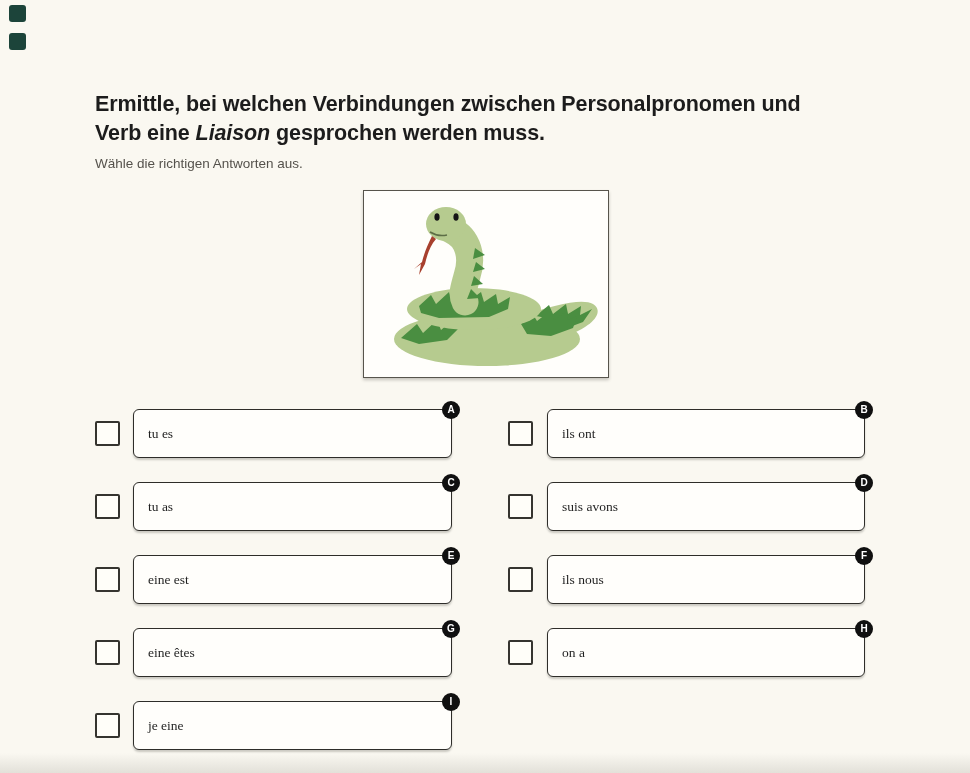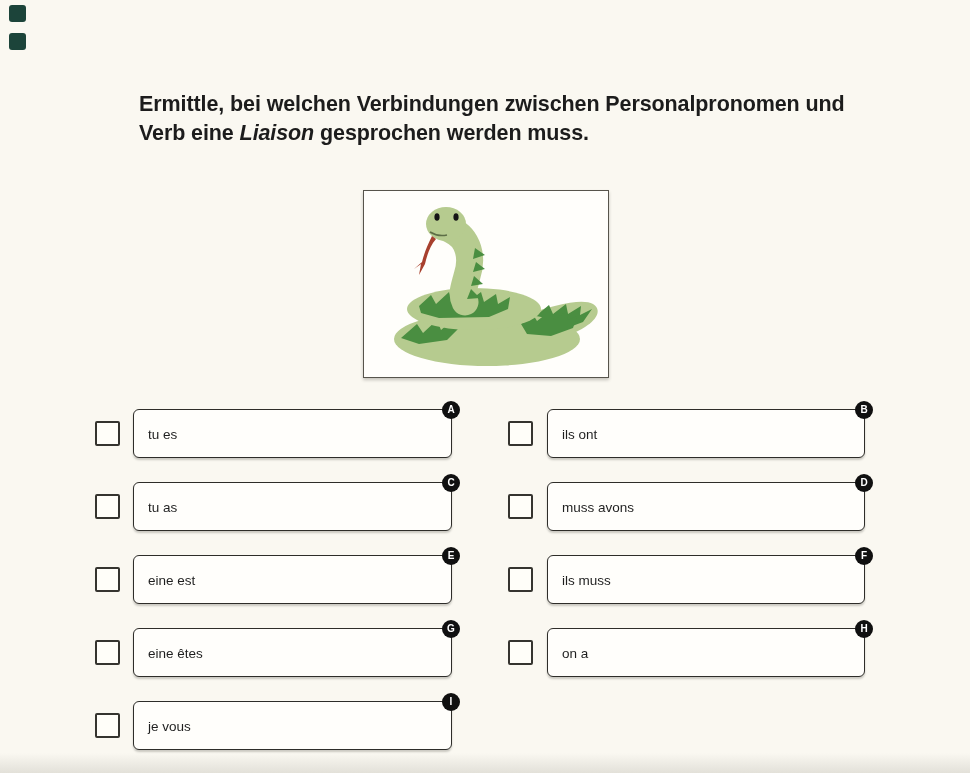--- a/index.html
+++ b/index.html
@@ -13,21 +13,21 @@
   body{
     position:relative; overflow:hidden;
     background:var(--background);
     font-family:"Liberation Sans","DejaVu Sans",sans-serif;
     color:var(--text-dark);
   }
   .corner-sq{
     position:absolute; left:9px; width:17px; height:17px;
     background:var(--marker); border-radius:3px;
   }
-  .header{position:absolute; left:95px; top:90px; width:750px;margin-left:44px;}
+  .header{position:absolute; left:95px; top:90px; width:750px;}
   .header h1{
     font-size:21.5px; line-height:29px; font-weight:700;
     color:var(--text-dark); letter-spacing:-0.1px;
   }
   .header h1 em{font-style:italic;}
   .header p{
     margin-top:8px; font-size:13.5px; color:var(--text-gray);
   }
   .image-card{
     position:absolute; left:363px; top:190px; width:246px; height:188px;
@@ -43,41 +43,42 @@
   }
   .opt-box{
     position:absolute; top:0; height:49px; background:#fffefb;
     border:1.5px solid var(--box-border); border-radius:6px;
     box-shadow:0 2px 2px rgba(60,58,50,.25); cursor:pointer;
   }
   .col-left .opt-box{left:38px; width:319px;}
   .col-right .opt-box{left:39px; width:318px;}
   .opt-label{
     position:absolute; left:14px; top:50%; transform:translateY(-50%);
-    font-size:13.5px; color:#1f1f1f; white-space:nowrap;
+    font-size:13.5px; color:#1f1f1f; white-space:nowrap;font-family:Liberation Serif, serif;
   }
   .badge{
     position:absolute; top:-9px; right:-9px; width:18px; height:18px;
     background:var(--badge-bg); color:var(--badge-text); border-radius:50%;
     font-size:10px; font-weight:700; line-height:18px; text-align:center;
   }
   .bottom-shade{
     position:absolute; left:0; right:0; bottom:0; height:20px;
     background:linear-gradient(rgba(120,118,108,0), rgba(120,118,108,.18));
     pointer-events:none;
   }
 </style>
 </head>
 <body>
 
 <div class="corner-sq" style="top:5px"></div>
 <div class="corner-sq" style="top:33px"></div>
 
 <div class="header">
   <h1><span>Ermittle, bei welchen Verbindungen zwischen Personalpronomen und Verb eine </span><em>Liaison</em><span> gesprochen werden muss.</span></h1>
+  <p>Wähle die richtigen Antworten aus.</p>
 </div>
 
 <figure class="image-card">
   <svg width="230" height="176" viewBox="0 0 230 176" aria-label="cartoon snake">
 
     <path d="M150 120 C185 108 212 102 222 108 C230 113 228 122 214 131 C195 143 165 151 140 151 Z" fill="var(--snake-light)"></path>
     <path d="M150 120 L162 111 L166 119 L178 109 L182 118 L195 108 L197 118 L210 110 L209 119 L221 113 L212 126 L188 135 L156 133 Z" fill="var(--snake-dark)"></path>
 
     <ellipse cx="116" cy="143" rx="93" ry="27" fill="var(--snake-light)"></ellipse>
     <path d="M30 142 L46 128 L52 137 L66 124 L70 134 L84 122 L87 133 L76 144 L48 148 Z" fill="var(--snake-dark)"></path>
@@ -122,43 +123,43 @@
 <div class="opt-row col-left" style="left:95px; top:628px; width:357px">
   <span class="cb" role="checkbox" aria-checked="false"></span>
   <div class="opt-box">
     <span class="opt-label">eine êtes</span>
     <span class="badge">G</span>
   </div>
 </div>
 <div class="opt-row col-left" style="left:95px; top:701px; width:357px">
   <span class="cb" role="checkbox" aria-checked="false"></span>
   <div class="opt-box">
-    <span class="opt-label">je vous</span>
+    <span class="opt-label">je eine</span>
     <span class="badge">I</span>
   </div>
 </div>
 
 <div class="opt-row col-right" style="left:508px; top:409px; width:357px">
   <span class="cb" role="checkbox" aria-checked="false"></span>
   <div class="opt-box">
     <span class="opt-label">ils ont</span>
     <span class="badge">B</span>
   </div>
 </div>
 <div class="opt-row col-right" style="left:508px; top:482px; width:357px">
   <span class="cb" role="checkbox" aria-checked="false"></span>
   <div class="opt-box">
-    <span class="opt-label">muss avons</span>
+    <span class="opt-label">suis avons</span>
     <span class="badge">D</span>
   </div>
 </div>
 <div class="opt-row col-right" style="left:508px; top:555px; width:357px">
   <span class="cb" role="checkbox" aria-checked="false"></span>
   <div class="opt-box">
-    <span class="opt-label">ils muss</span>
+    <span class="opt-label">ils nous</span>
     <span class="badge">F</span>
   </div>
 </div>
 <div class="opt-row col-right" style="left:508px; top:628px; width:357px">
   <span class="cb" role="checkbox" aria-checked="false"></span>
   <div class="opt-box">
     <span class="opt-label">on a</span>
     <span class="badge">H</span>
   </div>
 </div>

